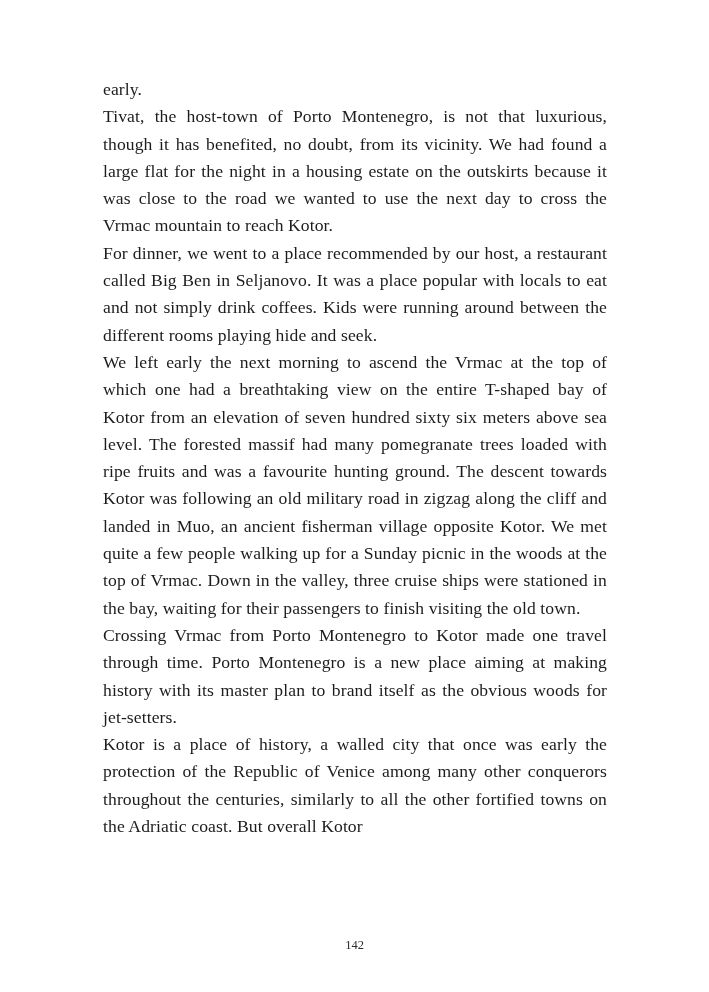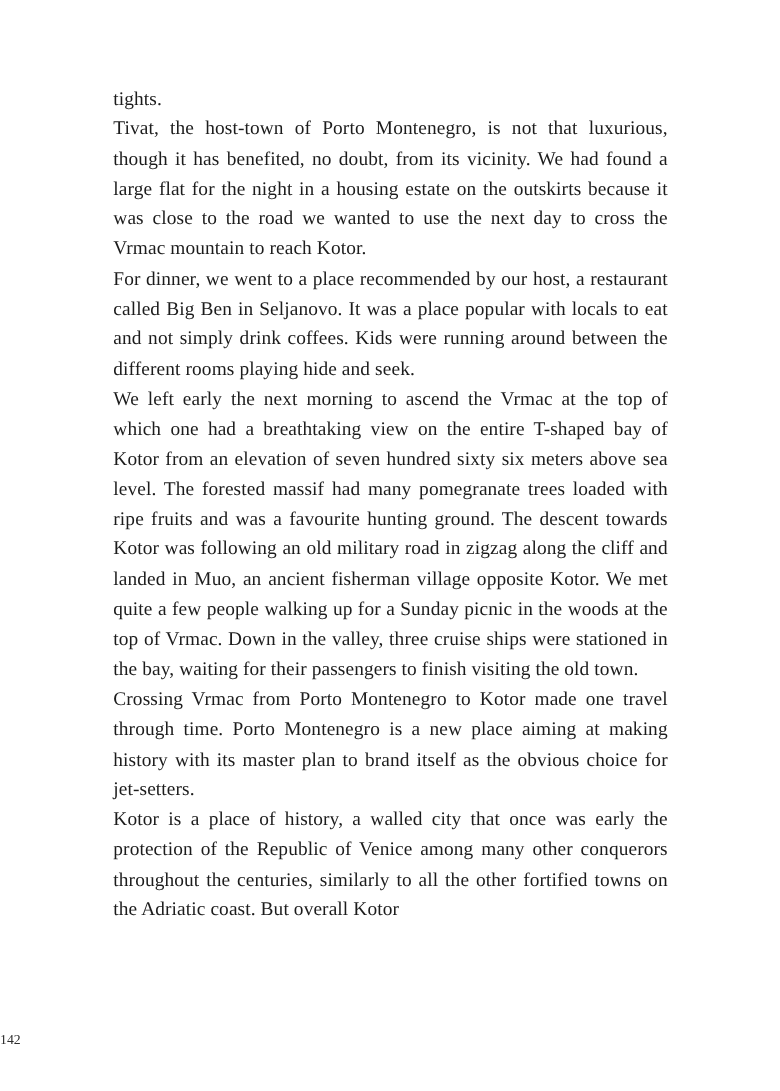--- a/index.html
+++ b/index.html
@@ -32,30 +32,31 @@
     }
     .text-block p {
       margin: 0;
       padding: 0;
     }
     .page-number {
       position: absolute;
       top: 938px;
       left: 0;
       width: 709px;
+      text-align: center;
       font-size: 12.5px;
       color: #2b2b2b;
     }
   </style>
 </head>
 <body>
 
 <div class="page">
   <div class="text-block">
-    <p>tights.</p>
+    <p>early.</p>
     <p>Tivat, the host-town of Porto Montenegro, is not that luxurious, though it has benefited, no doubt, from its vicinity. We had found a large flat for the night in a housing estate on the outskirts because it was close to the road we wanted to use the next day to cross the Vrmac mountain to reach Kotor.</p>
     <p>For dinner, we went to a place recommended by our host, a restaurant called Big Ben in Seljanovo. It was a place popular with locals to eat and not simply drink coffees. Kids were running around between the different rooms playing hide and seek.</p>
     <p>We left early the next morning to ascend the Vrmac at the top of which one had a breathtaking view on the entire T-shaped bay of Kotor from an elevation of seven hundred sixty six meters above sea level. The forested massif had many pomegranate trees loaded with ripe fruits and was a favourite hunting ground. The descent towards Kotor was following an old military road in zigzag along the cliff and landed in Muo, an ancient fisherman village opposite Kotor. We met quite a few people walking up for a Sunday picnic in the woods at the top of Vrmac. Down in the valley, three cruise ships were stationed in the bay, waiting for their passengers to finish visiting the old town.</p>
-    <p>Crossing Vrmac from Porto Montenegro to Kotor made one travel through time. Porto Montenegro is a new place aiming at making history with its master plan to brand itself as the obvious choice for jet-setters.</p>
+    <p>Crossing Vrmac from Porto Montenegro to Kotor made one travel through time. Porto Montenegro is a new place aiming at making history with its master plan to brand itself as the obvious woods for jet-setters.</p>
     <p>Kotor is a place of history, a walled city that once was early the protection of the Republic of Venice among many other conquerors throughout the centuries, similarly to all the other fortified towns on the Adriatic coast. But overall Kotor</p>
   </div>
   <div class="page-number">142</div>
 </div>
 
 </body></html>

